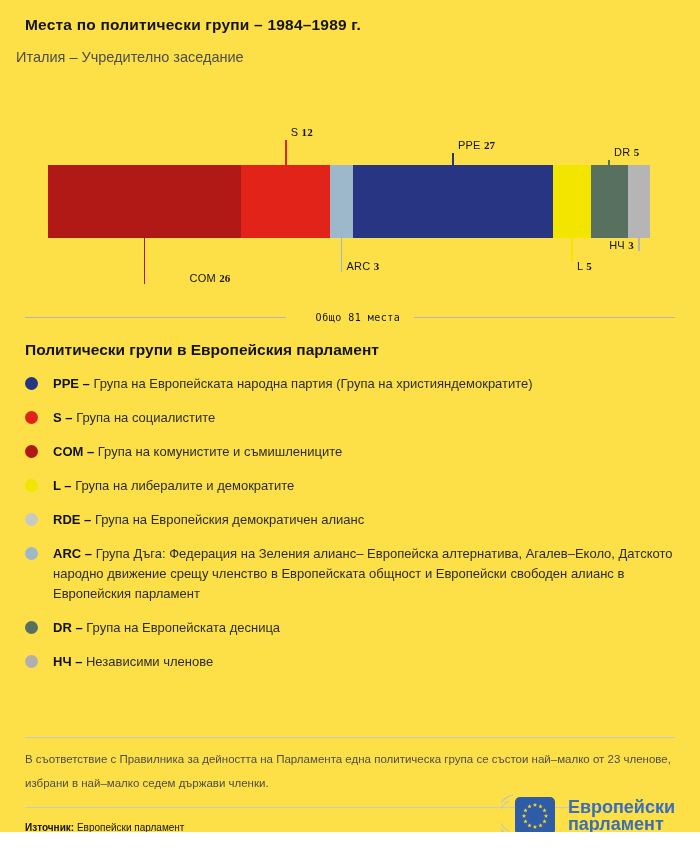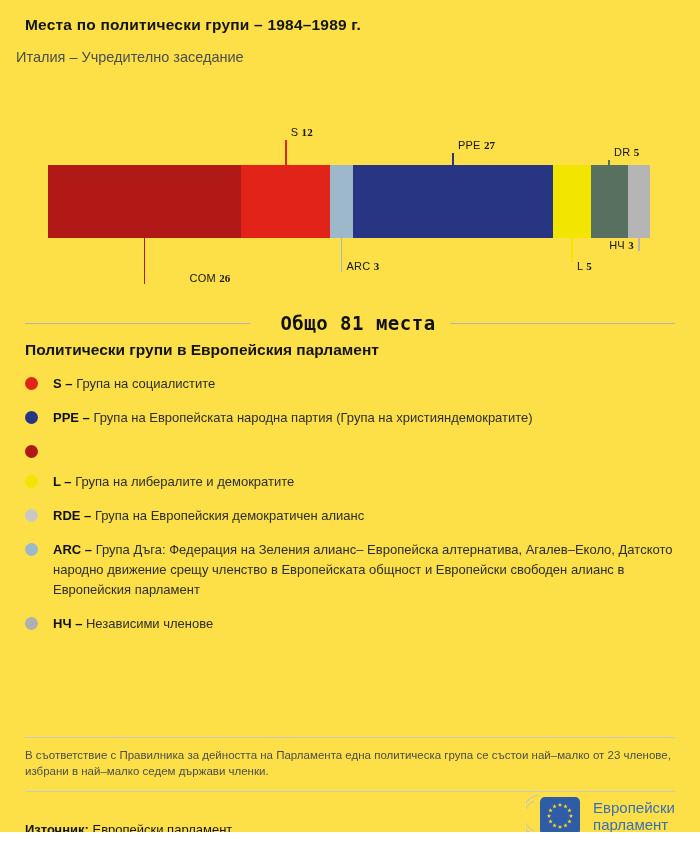--- a/index.html
+++ b/index.html
@@ -13,38 +13,38 @@
 
   .chart { position:absolute; left:0; top:108px; width:700px; height:200px; }
   .bar { position:absolute; left:48px; top:57px; width:602px; height:73px; display:flex; }
   .bar-segment { height:100%; }
   .callout-line { position:absolute; width:1.5px; }
   .callout-label { position:absolute; font-size:11px; color:#141414; white-space:nowrap; letter-spacing:.2px; }
   .callout-label b { font-weight:bold;font-family:Liberation Serif, serif; }
 
   .total-row { position:absolute; left:25px; top:312px; width:650px; display:flex; align-items:center; gap:14px; }
   .total-row .rule { flex:1; height:1px; background:#b5b5b5; }
-  .total-label { font-family:"DejaVu Sans Mono", monospace; font-size:19px; font-weight:bold; color:#111; letter-spacing:.5px; white-space:nowrap;margin-left:16px; }
+  .total-label { font-family:"DejaVu Sans Mono", monospace; font-size:10px; font-weight:normal; color:#111; letter-spacing:.5px; white-space:nowrap;margin-left:16px; }
 
   .legend-title { position:absolute; left:25px; top:341px; font-size:15.5px; font-weight:bold; color:#141414; }
   .legend-list { position:absolute; left:25px; top:374px; width:650px; }
   .legend-row { display:flex; margin-bottom:14px; }
   .dot { width:13px; height:13px; border-radius:50%; flex:0 0 13px; margin-right:15px; margin-top:3px; }
   .legend-text { font-size:13px; line-height:20px; color:#2d2d2d; }
   .legend-text b { color:#111; }
 
   .footnote {
     position:absolute; left:25px; top:737px; width:650px;
     border-top:1px solid #c9c9c9; border-bottom:1px solid #c9c9c9;
-    padding:9px 0 12px; font-size:11.5px; line-height:16px; color:#4d4d4d;
+    padding:9px 0 12px; font-size:11.5px; line-height:24px; color:#4d4d4d;
   }
-  .source { position:absolute; left:25px; top:822px; font-size:13px; color:#141414; }
+  .source { position:absolute; left:25px; top:822px; font-size:10px; color:#141414; }
   .source b { font-weight:bold; }
   .logo { position:absolute; right:25px; top:792px; display:flex; align-items:center; gap:11px; }
-  .logo-text { font-size:15px; font-weight:normal; color:#3d6eb0; line-height:17px; }
+  .logo-text { font-size:18px; font-weight:bold; color:#3d6eb0; line-height:17px; }
 </style>
 </head>
 <body>
 
 <div class="page">
 
   <div class="title">Места по политически групи – 1984–1989 г.</div>
   <div class="subtitle">Италия – Учредително заседание</div>
 
   <div class="chart">
@@ -77,41 +77,46 @@
 
   <div class="total-row">
     <div class="rule"></div>
     <div class="total-label">Общо 81 места</div>
     <div class="rule"></div>
   </div>
 
   <div class="legend-title">Политически групи в Европейския парламент</div>
   <div class="legend-list">
       <div class="legend-row">
+        <span class="dot" style="background: rgb(40, 53, 131);"></span>
+        <div class="legend-text"><b>PPE – </b>Група на Европейската народна партия (Група на християндемократите)</div>
+      </div>
+      <div class="legend-row">
         <span class="dot" style="background: rgb(226, 35, 26);"></span>
         <div class="legend-text"><b>S – </b>Група на социалистите</div>
       </div>
       <div class="legend-row">
-        <span class="dot" style="background: rgb(40, 53, 131);"></span>
-        <div class="legend-text"><b>PPE – </b>Група на Европейската народна партия (Група на християндемократите)</div>
-      </div>
-      <div class="legend-row">
         <span class="dot" style="background: rgb(176, 25, 22);"></span>
+        <div class="legend-text"><b>COM – </b>Група на комунистите и съмишлениците</div>
       </div>
       <div class="legend-row">
         <span class="dot" style="background: rgb(242, 229, 0);"></span>
         <div class="legend-text"><b>L – </b>Група на либералите и демократите</div>
       </div>
       <div class="legend-row">
         <span class="dot" style="background: rgb(201, 201, 195);"></span>
         <div class="legend-text"><b>RDE – </b>Група на Европейския демократичен алианс</div>
       </div>
       <div class="legend-row">
         <span class="dot" style="background: rgb(157, 184, 202);"></span>
         <div class="legend-text"><b>ARC – </b>Група Дъга: Федерация на Зеления алианс– Европейска алтернатива, Агалев–Еколо, Датското народно движение срещу членство в Европейската общност и Европейски свободен алианс в Европейския парламент</div>
+      </div>
+      <div class="legend-row">
+        <span class="dot" style="background: rgb(87, 112, 95);"></span>
+        <div class="legend-text"><b>DR – </b>Група на Европейската десница</div>
       </div>
       <div class="legend-row">
         <span class="dot" style="background: rgb(176, 176, 176);"></span>
         <div class="legend-text"><b>НЧ – </b>Независими членове</div>
       </div>
     </div>
 
   <div class="footnote">В съответствие с Правилника за дейността на Парламента една политическа група се състои най–малко от 23 членове, избрани в най–малко седем държави членки.</div>
 
   <div class="source">

